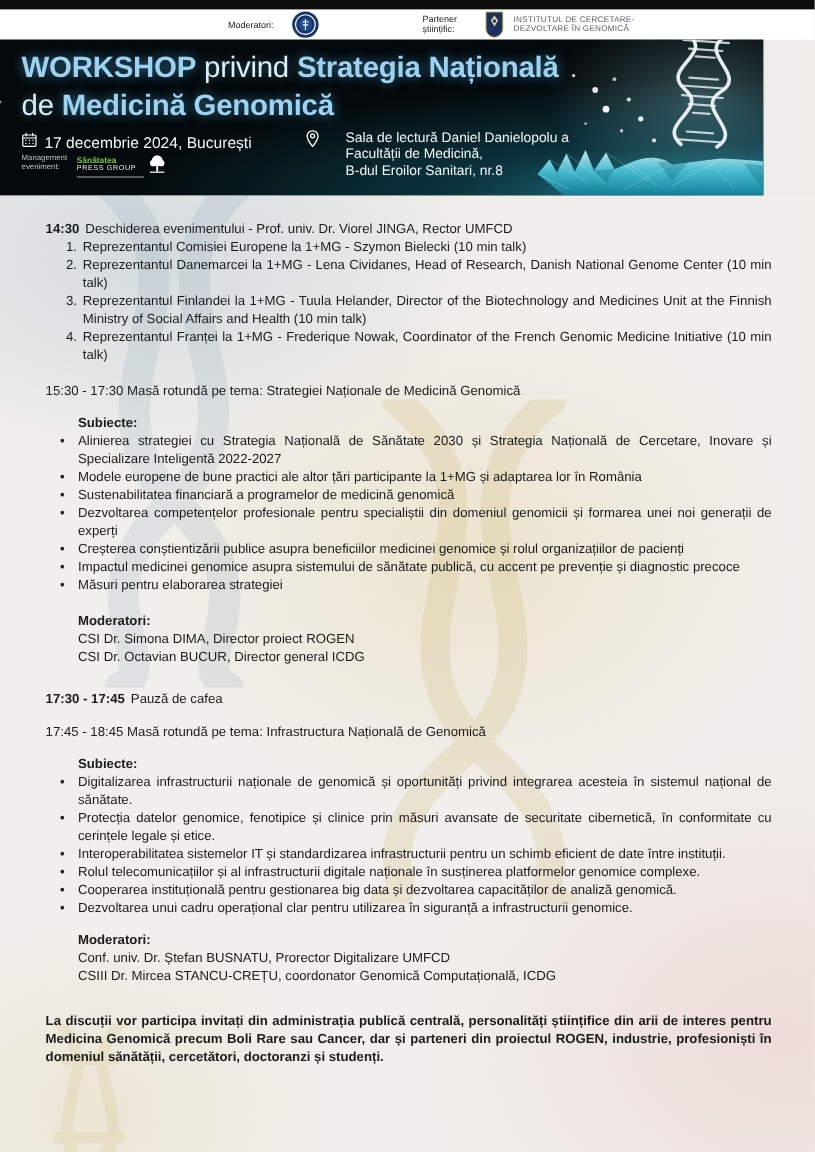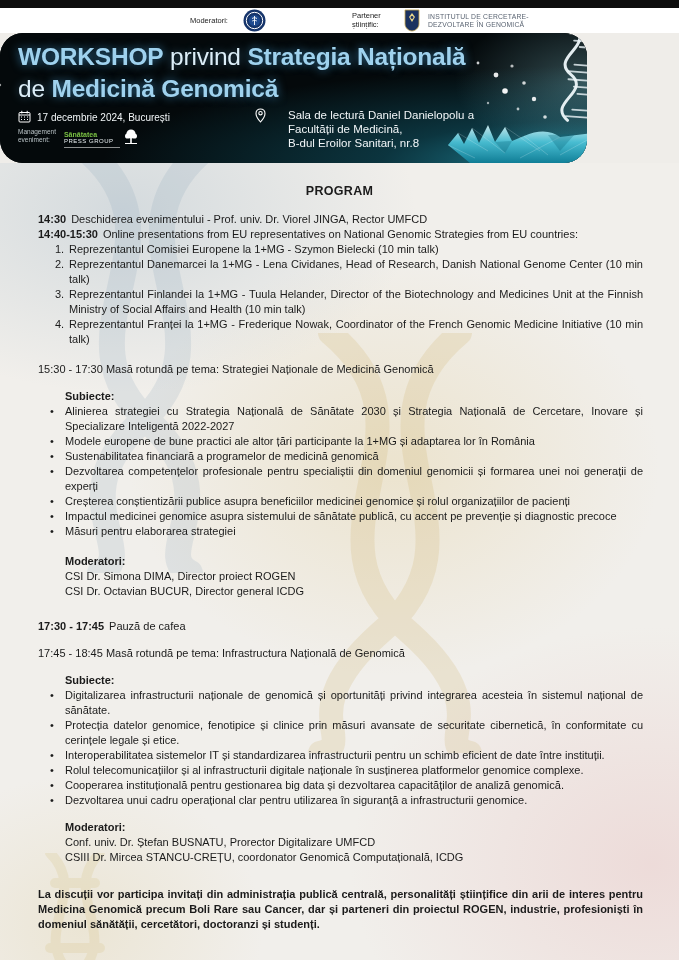--- a/index.html
+++ b/index.html
@@ -16,31 +16,31 @@
     height:25px;background:#ffffff;display:flex;align-items:center;
     font-size:7.5px;color:#222;position:relative;
   }
   .org-label{position:absolute;left:190px;top:8px;}
   .org-seal{position:absolute;left:243px;top:1px;}
   .partner-label{position:absolute;left:352px;top:4px;line-height:8.5px;}
   .partner-shield{position:absolute;left:403px;top:1px;}
   .institute{position:absolute;left:428px;top:5px;font-size:6.8px;color:#5a6472;line-height:8px;letter-spacing:.2px;}
 
   
-  .banner{position:relative;width:587px;height:130px;background:#04090b;overflow:hidden;border-radius:23px;}
+  .banner{position:relative;width:636px;height:130px;background:#04090b;overflow:hidden;}
   .banner-art{position:absolute;left:0;top:0;}
   .banner-title{
     position:absolute;left:18px;top:8px;width:470px;
     font-size:24.5px;line-height:32px;letter-spacing:-.2px;
   }
   .seg-b{font-weight:700;color:#9fd2ee;text-shadow:0 0 10px rgba(80,175,235,.65),0 1px 2px rgba(0,0,0,.6);}
   .seg-r{font-weight:400;color:#dceef8;text-shadow:0 0 8px rgba(120,190,235,.45),0 1px 2px rgba(0,0,0,.6);}
 
   .date-row{position:absolute;left:18px;top:77px;display:flex;align-items:center;gap:6px;
-    color:#f2f6f8;font-size:10px;}
+    color:#f2f6f8;font-size:13px;}
   .mgmt{position:absolute;left:18px;top:95px;display:flex;align-items:flex-start;gap:8px;}
   .mgmt-label{font-size:6.5px;color:#b9c2c6;line-height:8px;}
   .press-logo{display:flex;align-items:center;gap:3px;}
   .press-text{line-height:7px;}
   .press-line1{font-size:7px;color:#7ac143;font-weight:700;display:block;}
   .press-line2{font-size:6px;color:#e8eef0;letter-spacing:.5px;display:block;}
   .press-rule{width:56px;height:1px;background:rgba(255,255,255,.55);margin-top:2px;}
   .location{position:absolute;left:255px;top:75px;display:flex;gap:22px;color:#f2f6f8;
     font-size:11.5px;line-height:14px;}
 
@@ -252,24 +252,22 @@
         <path d="M30,0 C70,40 10,80 50,120 C90,160 30,200 70,240"></path>
         <path d="M80,0 C40,40 100,80 60,120 C20,160 80,200 40,240"></path>
         <line x1="35" y1="30" x2="75" y2="30"></line>
           <line x1="30" y1="95" x2="80" y2="95"></line>
         <line x1="35" y1="160" x2="75" y2="160"></line>
           <line x1="30" y1="220" x2="78" y2="220"></line>
       </g>
     </svg>
 
     <div class="content-inner">
-      <div class="program-heading">PROGRAM</div>
       <div id="program-body">
           <div class="session"><span class="time wide">14:30</span><span>Deschiderea evenimentului - Prof. univ. Dr. Viorel JINGA, Rector UMFCD</span></div>
-          <div class="session"><span class="time">14:40-15:30</span><span>Online presentations from EU representatives on National Genomic Strategies from EU countries:</span></div>
           <div class="num-row">
             <span class="num">1.</span>
             <span class="ntxt">Reprezentantul Comisiei Europene la 1+MG - Szymon Bielecki (10 min talk)</span>
           </div>
           <div class="num-row">
             <span class="num">2.</span>
             <span class="ntxt">Reprezentantul Danemarcei la 1+MG - Lena Cividanes, Head of Research, Danish National Genome Center (10 min talk)</span>
           </div>
           <div class="num-row">
             <span class="num">3.</span>

